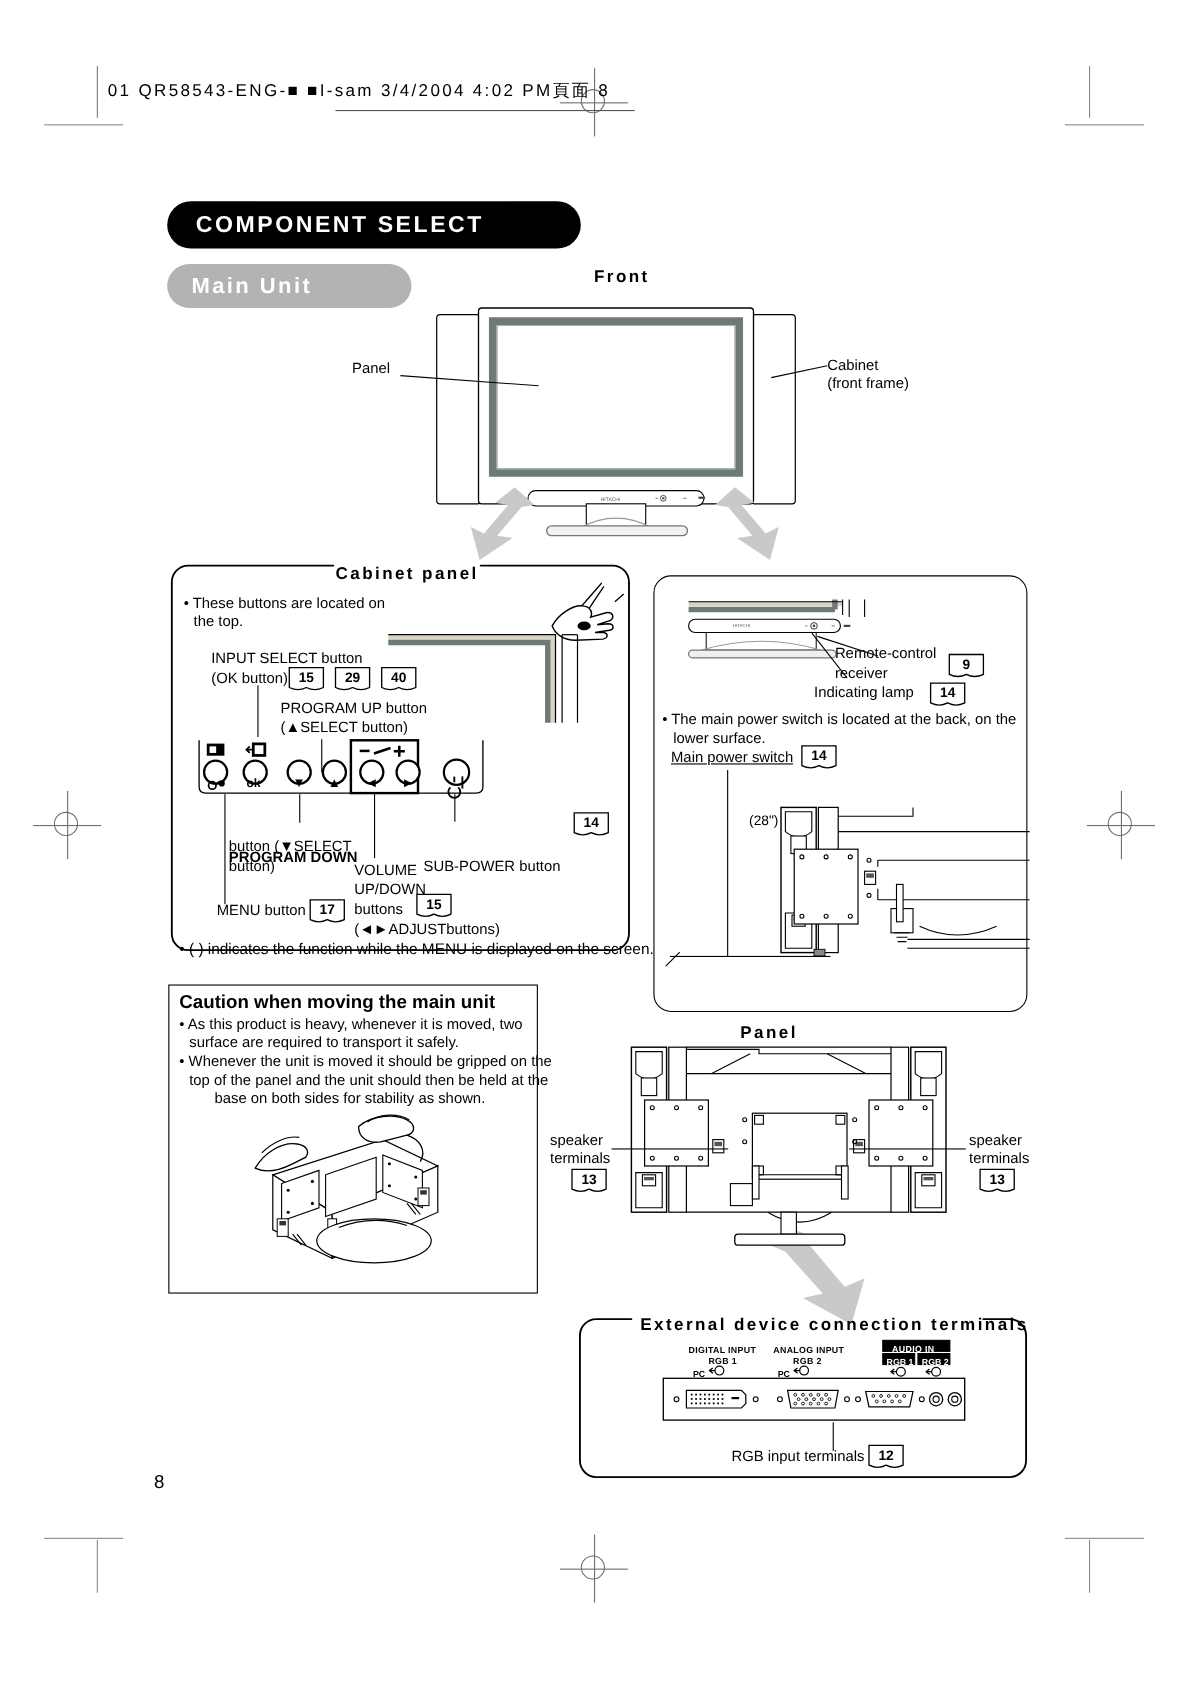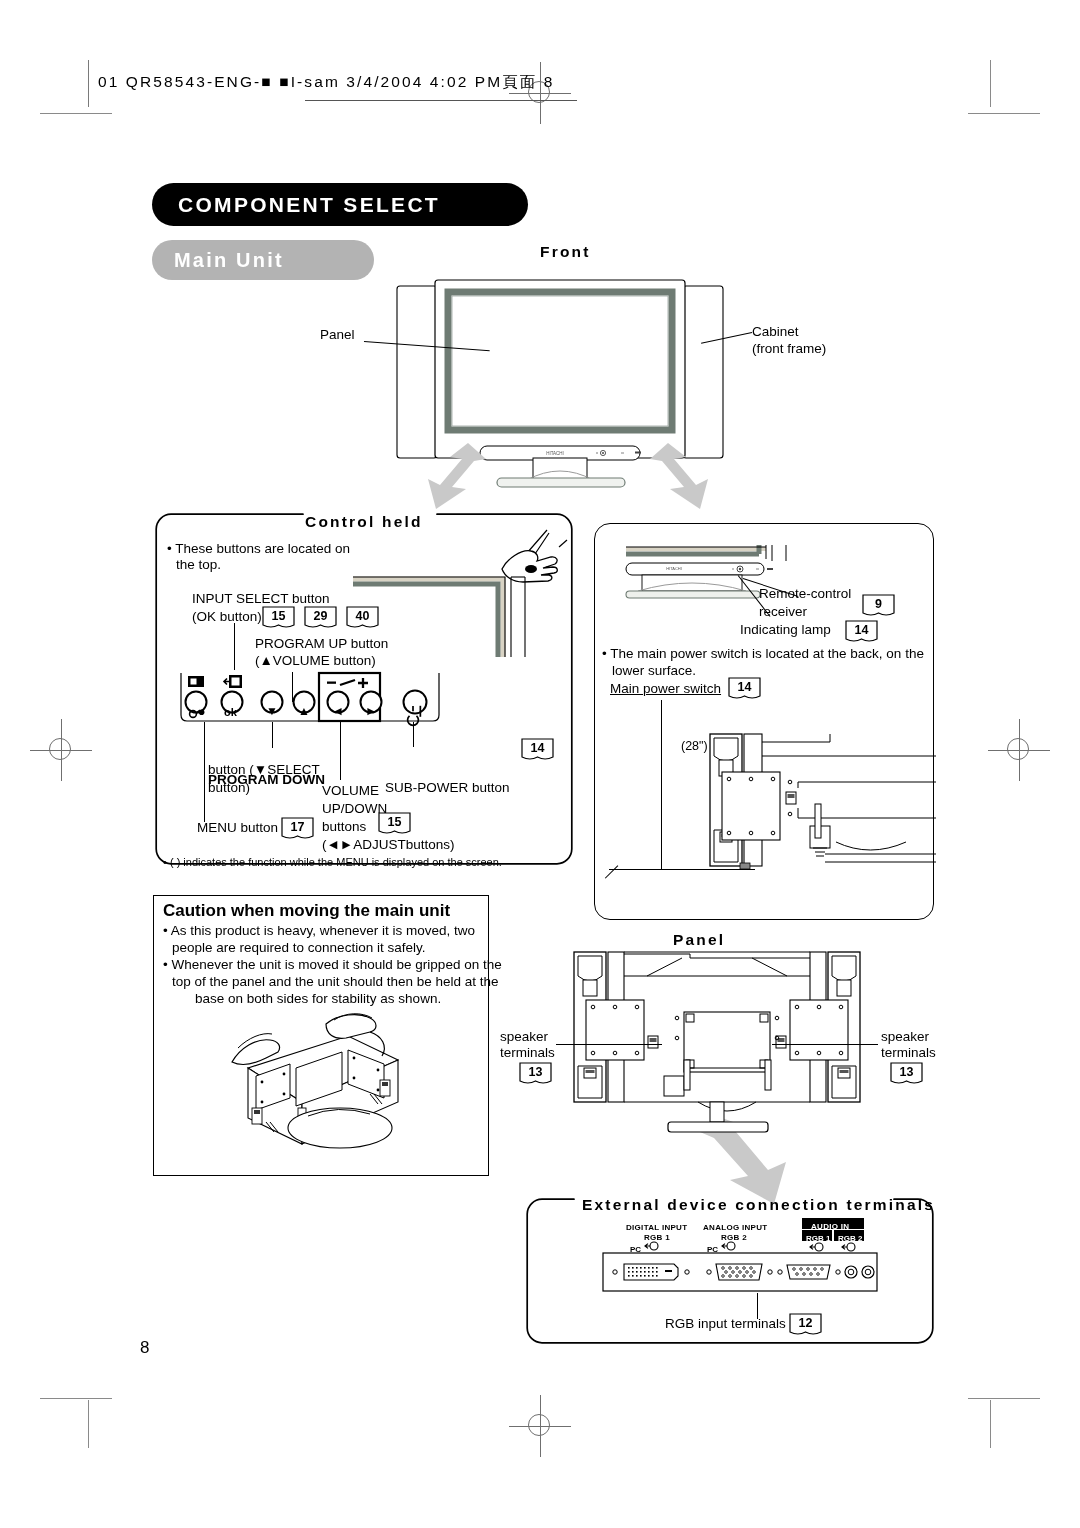--- a/index.html
+++ b/index.html
@@ -156,21 +156,21 @@
 <svg width="92" height="90" viewBox="0 0 92 90">
       <polygon points="22,0 0,14 14,20 48,58 30,62 74,86 86,44 68,52 36,14 50,10" fill="#c9c9c9"></polygon>
     </svg>
 </div>
 
 <div class="rbox-notop" style="left:155px;top:513px;width:418px;height:352px;">
   <svg width="418" height="352" viewBox="0 0 418 352">
     <path d="M16 1.2 H148 M282 1.2 H402 A15 15 0 0 1 416.8 16 V336 A15 15 0 0 1 402 350.8 H16 A15 15 0 0 1 1.2 336 V16 A15 15 0 0 1 16 1.2" fill="none" stroke="#000" stroke-width="1.7" stroke-linecap="round"></path>
   </svg>
 </div>
-<div class="cap" style="left:305px;top:513px;">Control held</div>
+<div class="cap" style="left:305px;top:513px;">Cabinet panel</div>
 
 <div class="t" style="left:167px;top:541px;">• These buttons are located on</div>
 <div class="t" style="left:176px;top:557px;">the top.</div>
 
 <div class="abs" style="left:487px;top:527px;">
 <svg width="82" height="60" viewBox="0 0 82 60">
   <path d="M60 3 L40 26 M62 6 L46 30" stroke="#000" stroke-width="1.2" fill="none"></path>
   <path d="M15 42 C20 32 34 22 44 24 C50 25 52 30 50 34 L64 30 C70 29 72 34 68 37 L56 41 L66 40 C71 40 72 45 67 46 L54 48 L62 48 C66 49 66 53 61 54 L36 55 C26 55 18 50 15 42 Z" fill="#fff" stroke="#000" stroke-width="1.3"></path>
   <ellipse cx="44" cy="42" rx="6" ry="4" fill="#000"></ellipse>
   <path d="M72 20 L80 13" stroke="#000" stroke-width="1.2"></path>
@@ -203,21 +203,21 @@
 </div>
 <div class="bookref" style="left:346px;top:606px;">
   <svg class="bk" width="33" height="23" viewBox="0 0 33 23">
       <path d="M1 1 H32 V19 Q24 23 16.5 19 Q9 23 1 19 Z" fill="#fff" stroke="#000" stroke-width="1.2"></path>
     </svg>
   <span>40</span>
 </div>
 <div class="ln" style="left:234px;top:623px;width:1.2px;height:47px;"></div>
 
 <div class="t" style="left:255px;top:636px;">PROGRAM UP button</div>
-<div class="t" style="left:255px;top:653px;">(▲VOLUME button)</div>
+<div class="t" style="left:255px;top:653px;">(▲SELECT button)</div>
 <div class="ln" style="left:292px;top:672px;width:1.2px;height:30px;"></div>
 
 <div class="abs" style="left:180px;top:672px;">
 <svg width="260" height="50" viewBox="0 0 260 50">
   <path d="M1 1 V43 Q1 49 7 49 H253 Q259 49 259 43 V1" fill="none" stroke="#000" stroke-width="1.2"></path>
 </svg>
 </div>
 
 <div class="abs" style="left:188px;top:676px;">
 <svg width="16" height="11" viewBox="0 0 16 11">
@@ -305,21 +305,21 @@
 <div class="t" style="left:322px;top:801px;">UP/DOWN</div>
 <div class="t" style="left:322px;top:819px;">buttons</div>
 <div class="bookref" style="left:378px;top:812px;">
   <svg class="bk" width="33" height="23" viewBox="0 0 33 23">
       <path d="M1 1 H32 V19 Q24 23 16.5 19 Q9 23 1 19 Z" fill="#fff" stroke="#000" stroke-width="1.2"></path>
     </svg>
   <span>15</span>
 </div>
 <div class="t" style="left:322px;top:837px;">(◄►ADJUSTbuttons)</div>
 
-<div class="t" style="left:163px;top:854px;font-size:11px;">• (  ) indicates the function while the MENU is displayed on the screen.</div>
+<div class="t" style="left:163px;top:854px;font-size:14px;">• (  ) indicates the function while the MENU is displayed on the screen.</div>
 
 <div class="rbox" style="left:594px;top:523px;width:340px;height:397px;"></div>
 
 <div class="abs" style="left:612px;top:545px;">
 <svg width="190" height="70" viewBox="0 0 190 70">
   <path d="M14 4 L152 4 L152 2" fill="none" stroke="#d8d3c4" stroke-width="4"></path>
   <path d="M14 9 L147 9" fill="none" stroke="#6e7b73" stroke-width="5"></path>
   <path d="M147 0 L147 9" stroke="#6e7b73" stroke-width="5"></path>
   <path d="M14 2 L154 2 M154 0 L154 14" stroke="#000" stroke-width="1"></path>
   <path d="M160 0 L160 16 M174 0 L174 16" stroke="#000" stroke-width="1"></path>
@@ -403,21 +403,21 @@
   <path d="M126 112 Q160 128 196 112" fill="none" stroke="#000" stroke-width="1"></path>
   <rect x="30" y="133" width="10" height="6" fill="#888" stroke="#000" stroke-width="0.8"></rect>
 </svg>
 </div>
 <div class="ln" style="left:609px;top:869px;width:52px;height:1.2px;"></div>
 <div class="ln" style="left:600px;top:865px;width:18px;height:1.2px;transform:rotate(-45deg);transform-origin:right center;"></div>
 
 <div class="sqbox" style="left:153px;top:895px;width:336px;height:281px;"></div>
 <div class="t tb" style="left:163px;top:903px;font-size:17px;">Caution when moving the main unit</div>
 <div class="t" style="left:163px;top:923px;">• As this product is heavy, whenever it is moved, two</div>
-<div class="t" style="left:172px;top:940px;">people are required to connection it safely.</div>
+<div class="t" style="left:172px;top:940px;">surface are required to transport it safely.</div>
 <div class="t" style="left:163px;top:957px;">• Whenever the unit is moved it should be gripped on the</div>
 <div class="t" style="left:172px;top:974px;">top of the panel and the unit should then be held at the</div>
 <div class="t" style="left:172px;top:991px;padding-left:23px;">base on both sides for stability as shown.</div>
 
 <div class="abs" style="left:230px;top:1010px;">
 <svg width="200" height="150" viewBox="0 0 200 150">
 
   <path d="M18 58 L118 26 L168 50 L72 92 Z" fill="#fff" stroke="#000" stroke-width="1.1"></path>
   <path d="M18 58 L18 108 L72 134 L72 92 Z" fill="#fff" stroke="#000" stroke-width="1.1"></path>
   <path d="M168 50 L168 92 L72 134 L72 92 Z" fill="#fff" stroke="#000" stroke-width="1.1"></path>

